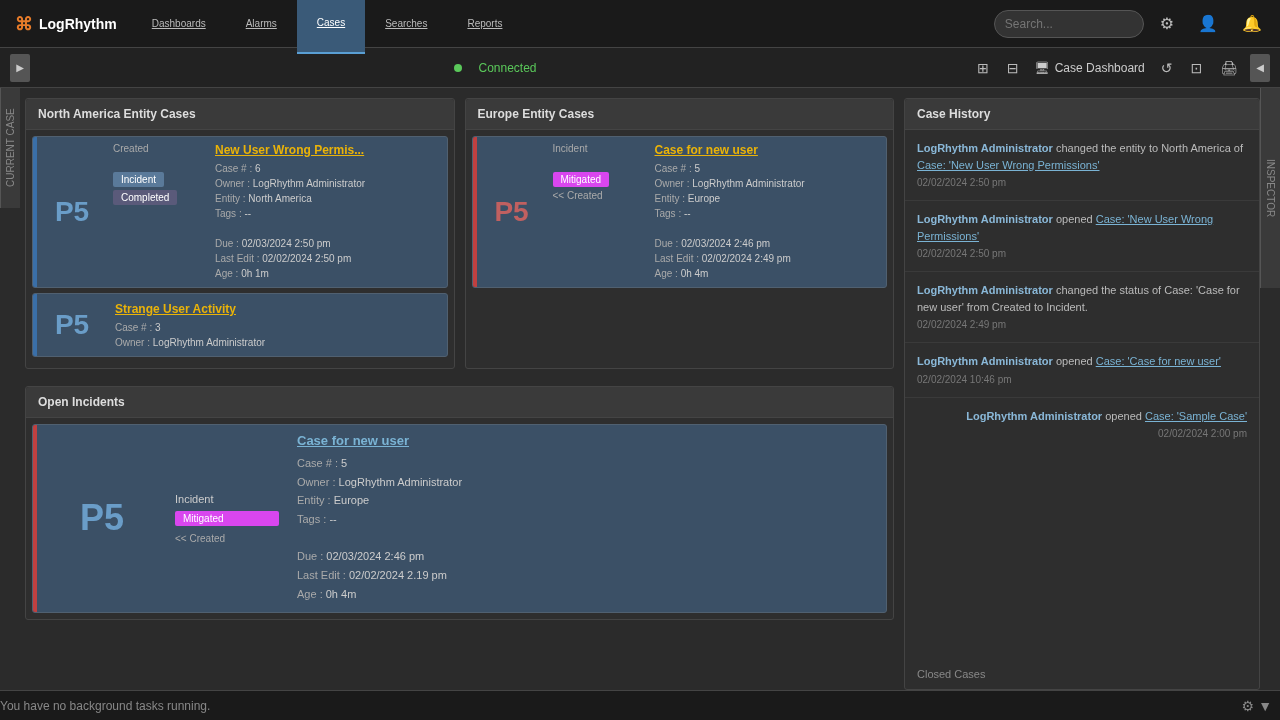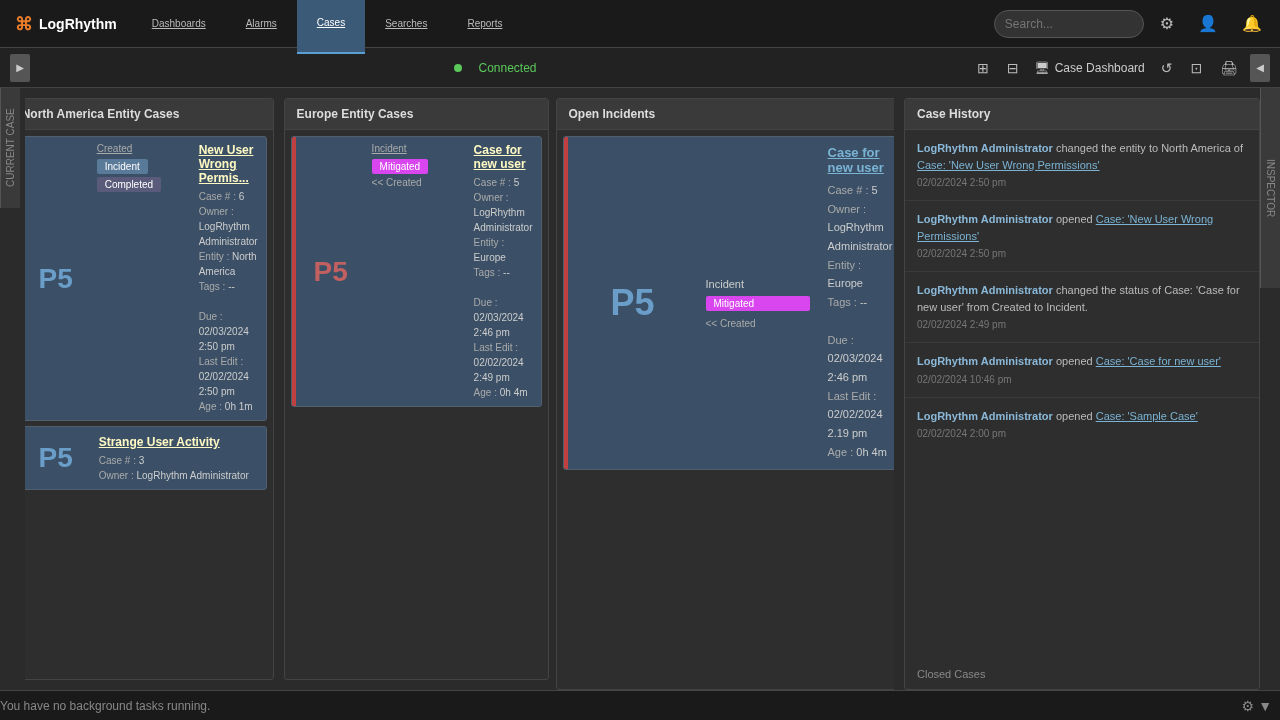--- a/index.html
+++ b/index.html
@@ -23,39 +23,39 @@
     .sub-header-icons { display: flex; align-items: center; gap: 6px; margin-left: auto; }
     .sub-icon { color: #bbb; cursor: pointer; font-size: 14px; padding: 2px 6px; }
     .case-dashboard-label { color: #ccc; font-size: 12px; display: flex; align-items: center; gap: 5px; }
     .current-case-tab { position: absolute; left: 0; top: 88px; width: 20px; height: 120px; background: #3a3a3a; display: flex; align-items: center; justify-content: center; writing-mode: vertical-rl; transform: rotate(180deg); font-size: 10px; color: #888; cursor: pointer; border-right: 1px solid #555; z-index: 10; }
     .inspector-tab { position: absolute; right: 0; top: 88px; width: 20px; height: 200px; background: #3a3a3a; display: flex; align-items: center; justify-content: center; writing-mode: vertical-rl; font-size: 10px; color: #888; cursor: pointer; border-left: 1px solid #555; z-index: 10; }
 
     
     .main-content { display: flex; height: calc(720px - 88px - 30px); overflow: hidden; padding: 0 20px 0 25px; gap: 10px; padding-top: 0; }
 
     
-    .left-panel { flex: 1; display: flex; flex-direction: row; gap: 7px; overflow: hidden; padding-top: 10px; justify-content: center; }
+    .left-panel { flex: 1; display: flex; flex-direction: column; gap: 7px; overflow: hidden; padding-top: 10px; }
     
     .cases-section { display: flex; gap: 10px; margin-bottom: 10px; }
     
     .entity-cases-box { flex: 1; background: #2e2e2e; border: 1px solid #444; border-radius: 3px; }
     .entity-cases-header { padding: 8px 12px; background: #3a3a3a; color: #ddd; font-size: 12px; font-weight: bold; border-bottom: 1px solid #444; border-radius: 3px 3px 0 0; }
     .entity-cases-body { padding: 6px; }
 
     .case-card { display: flex; background: #3b5066; border: 1px solid #506070; border-radius: 3px; margin-bottom: 5px; overflow: hidden; }
     .case-card-left { width: 4px; background: #3a6fa8; flex-shrink: 0; }
     .case-card-left.red { background: #c04040; }
     .case-priority { width: 70px; display: flex; align-items: center; justify-content: center; font-size: 28px; color: #6a9dc8; font-weight: bold; padding: 8px; flex-shrink: 0; }
     .case-priority.red { color: #c06060; }
     .case-info { flex: 1; padding: 6px 8px; }
-    .case-title { color: #fef9c3; font-size: 12px; font-weight: bold; margin-bottom: 4px; cursor: pointer; text-decoration: underline; }
+    .case-title { color: #eab308; font-size: 12px; font-weight: bold; margin-bottom: 4px; cursor: pointer; text-decoration: underline; }
     .case-meta { font-size: 10px; color: #aaa; line-height: 1.5; }
     .case-meta span { color: #ccc; }
     .case-status-col { width: 100px; padding: 6px; display: flex; flex-direction: column; align-items: flex-start; gap: 3px; }
-    .status-label { font-size: 10px; color: #aaa; margin-bottom: 2px; text-decoration: underline; }
+    .status-label { font-size: 10px; color: #aaa; margin-bottom: 15px; }
     .badge { padding: 2px 8px; border-radius: 2px; font-size: 10px; display: inline-block; }
     .badge-incident { background: #5a7a9a; color: #fff; }
     .badge-mitigated { background: #d946ef; color: #fff; }
     .badge-completed { background: #5a5a7a; color: #fff; }
     .arrow-label { font-size: 10px; color: #aaa; }
 
     
     .open-incidents-box { background: #2e2e2e; border: 1px solid #444; border-radius: 3px; }
     .open-incidents-header { padding: 8px 12px; background: #3a3a3a; color: #ddd; font-size: 12px; font-weight: bold; border-bottom: 1px solid #444; border-radius: 3px 3px 0 0; }
     .open-incidents-body { padding: 6px; }
@@ -68,21 +68,21 @@
     .incident-info { flex: 1; padding: 8px 10px; }
     .incident-title { color: #7ab3d4; font-size: 13px; font-weight: bold; margin-bottom: 6px; cursor: pointer; text-decoration: underline; }
     .incident-meta { font-size: 11px; color: #aaa; line-height: 1.7; }
     .incident-meta span { color: #ccc; }
 
     
     .right-panel { width: 356px; background: #2e2e2e; border: 1px solid #444; border-radius: 3px; margin-top: 10px; display: flex; flex-direction: column; flex-shrink: 0; }
     .right-panel-header { padding: 8px 12px; background: #3a3a3a; color: #ddd; font-size: 12px; font-weight: bold; border-bottom: 1px solid #444; border-radius: 3px 3px 0 0; }
     .history-list { flex: 1; overflow-y: auto; padding: 0; }
     .history-item { padding: 10px 12px; border-bottom: 1px solid #3a3a3a; font-size: 11px; line-height: 1.5; }
-    .history-item:last-child { border-bottom: none; }
+    .history-item:last-child { border-bottom: none; text-align: right; }
     .history-actor { color: #8ab8d8; font-weight: bold; }
     .history-text { color: #bbb; }
     .history-link { color: #7ab3d4; text-decoration: underline; cursor: pointer; }
     .history-time { color: #777; font-size: 10px; margin-top: 2px; }
 
     
     .closed-cases-section { margin-top: 5px; padding: 8px 12px; }
 
     
     .status-bar { height: 30px; background: #1a1a1a; border-top: 1px solid #444; display: flex; align-items: center; justify-content: center; font-size: 12px; color: #888; }

